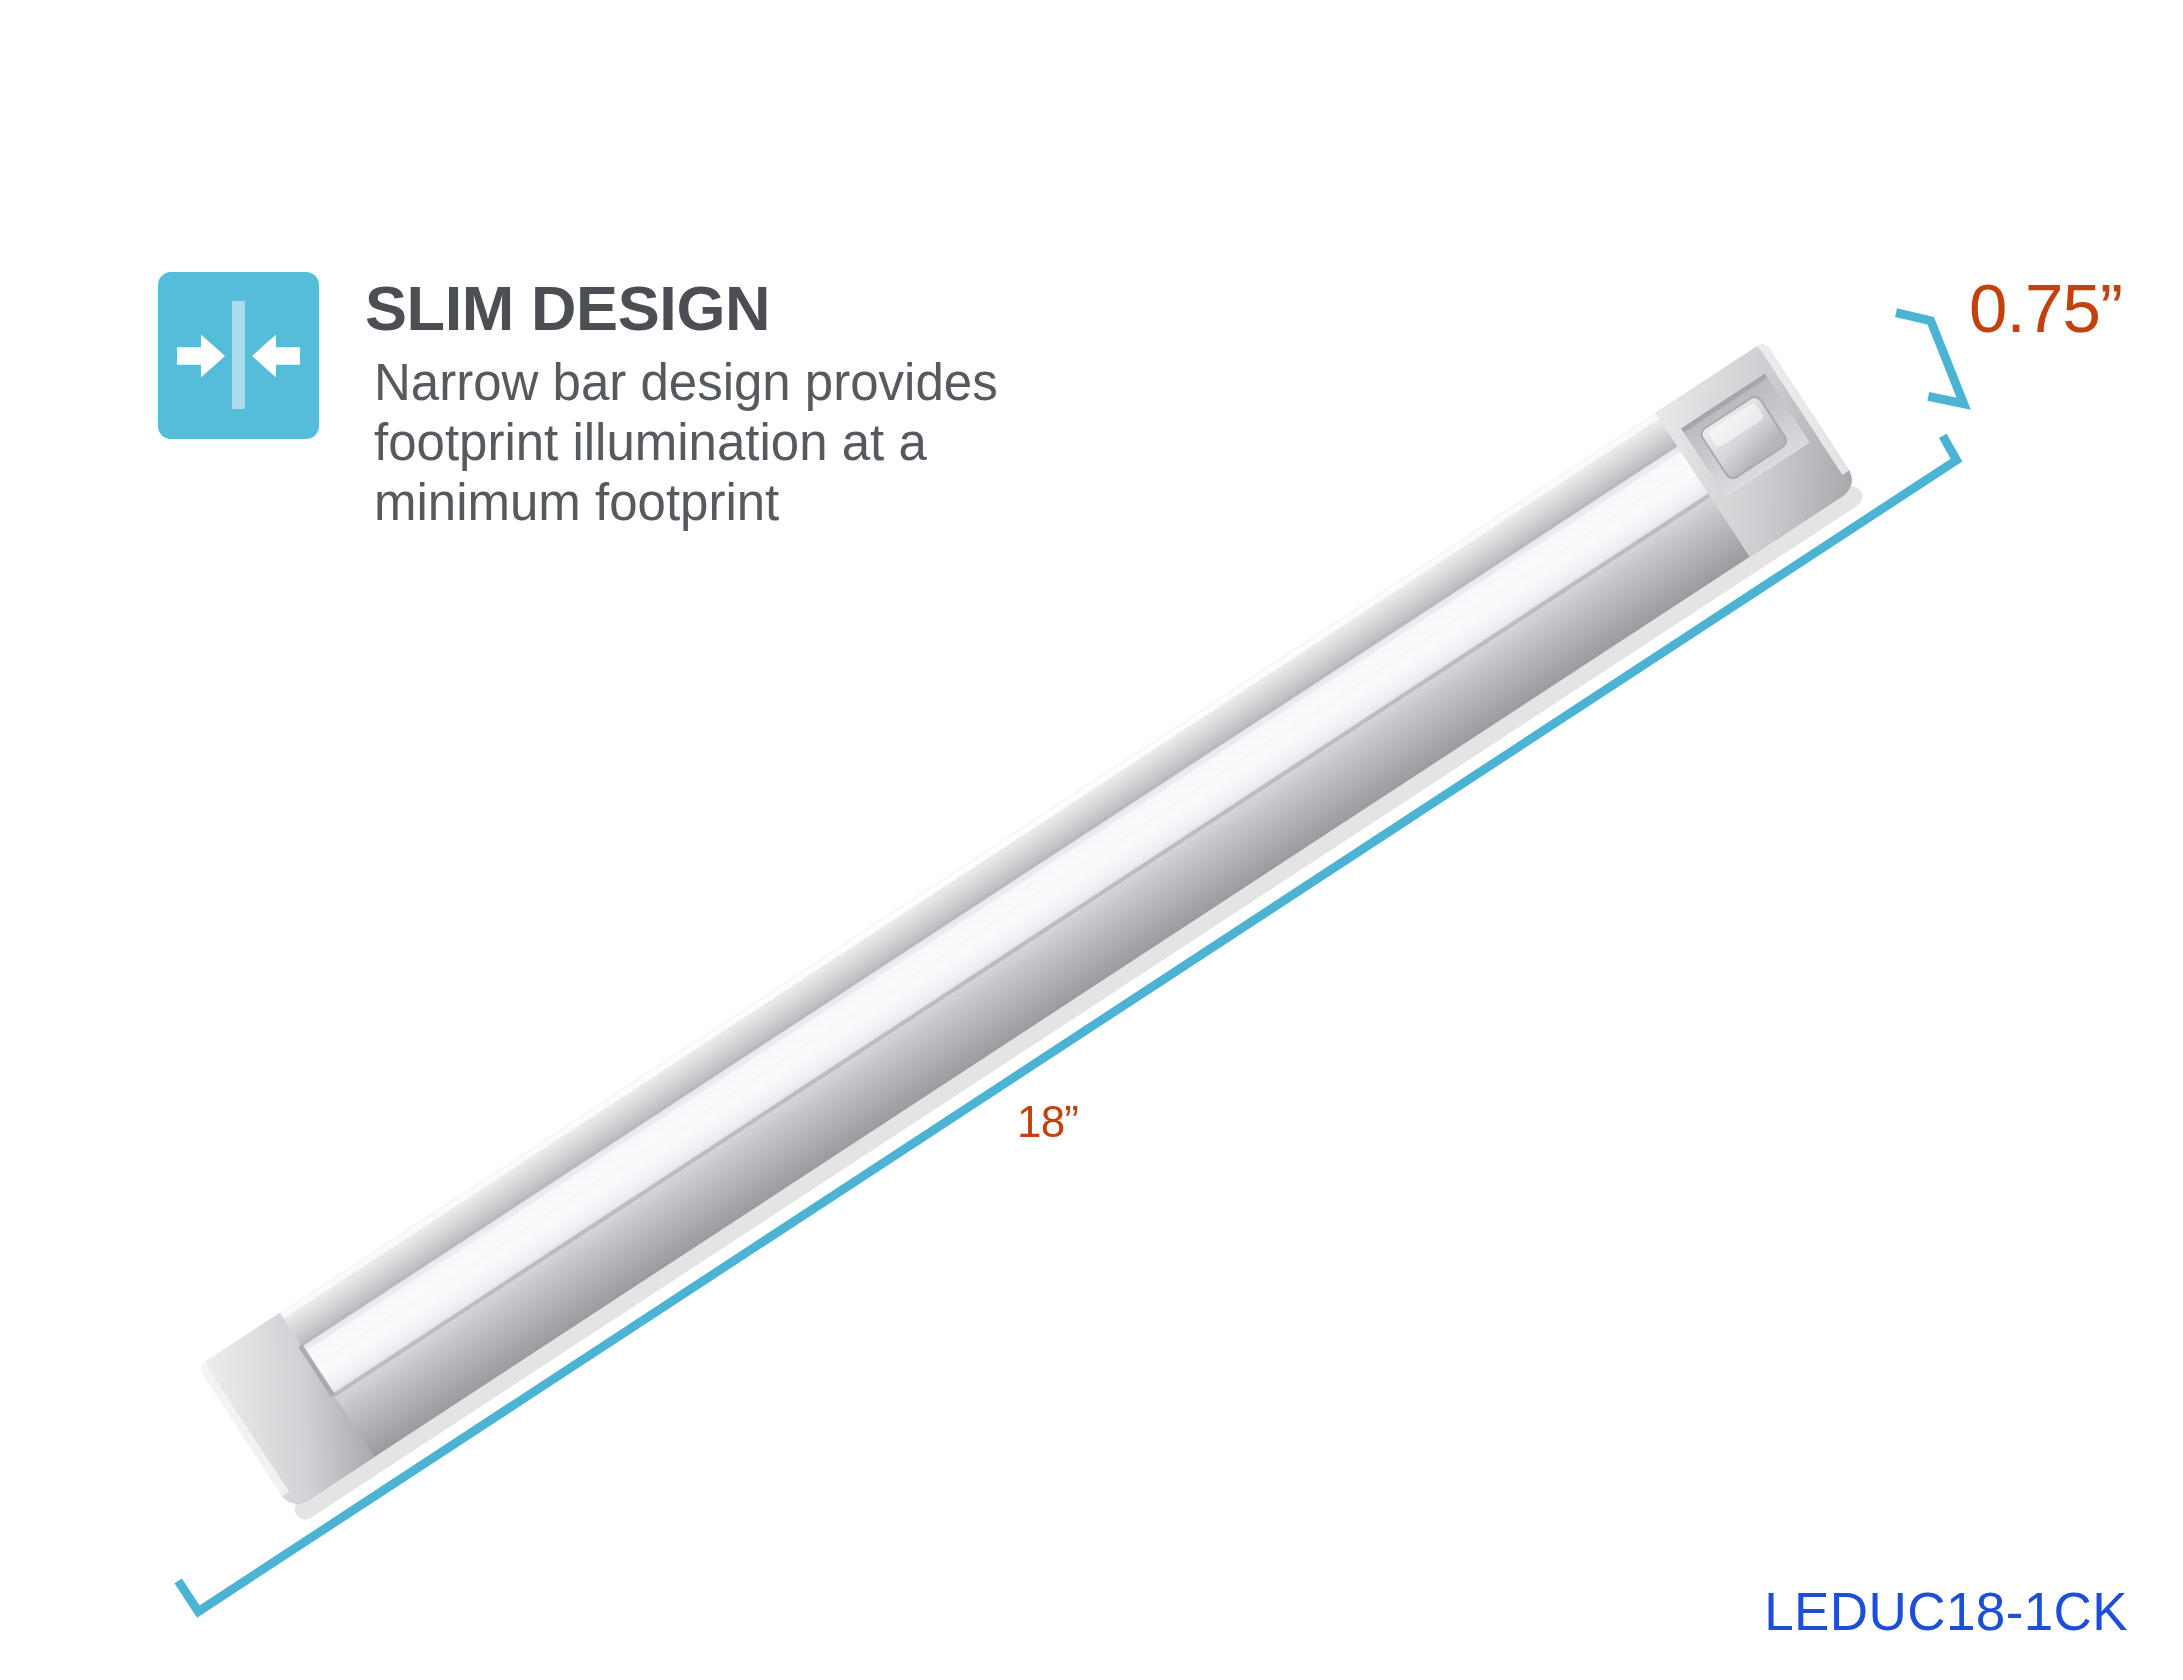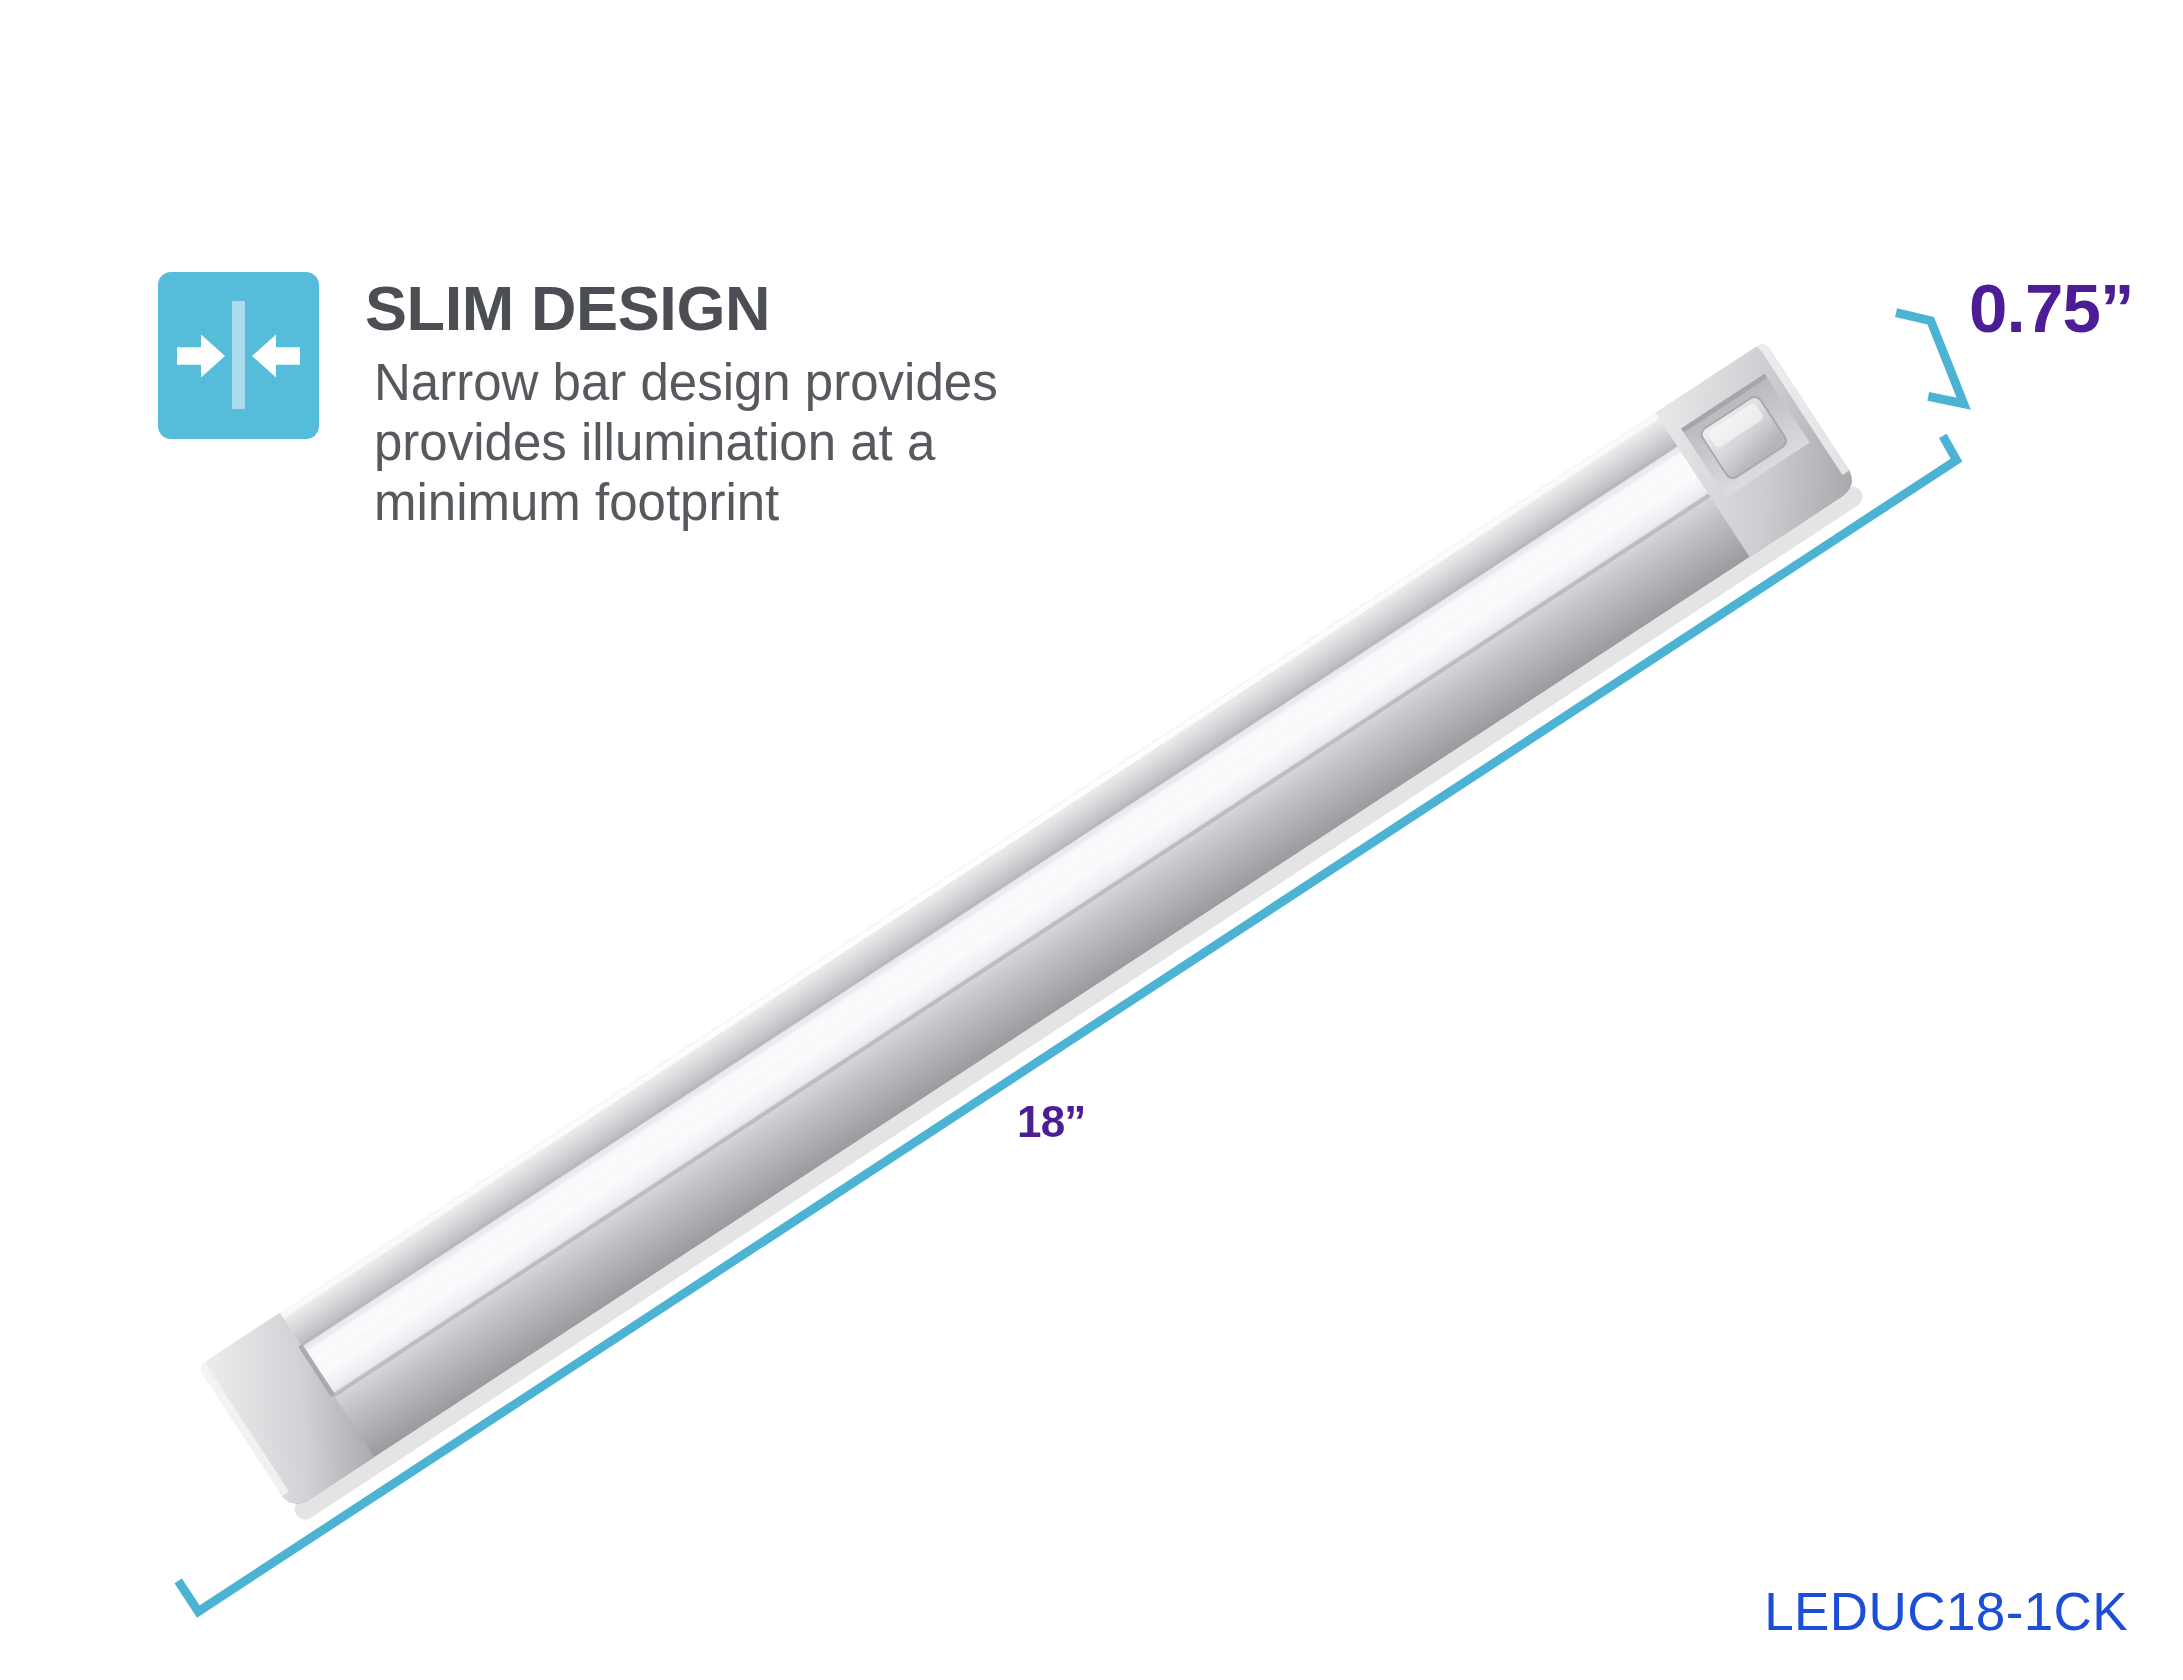--- a/index.html
+++ b/index.html
@@ -96,22 +96,22 @@
   }
 
   
   .dim-layer {
     position: absolute;
     left: 0; top: 0;
     width: 2183px; height: 1680px;
   }
   .dim-label {
     position: absolute;
-    color: #4c1d95;
-    font-weight: 700;
+    color: #c2410c;
+    font-weight: 400;
     white-space: nowrap;
   }
   .dim-height {
     left: 1969px;
     top: 274px;
     font-size: 69px;
     line-height: 69px;
     letter-spacing: -0.8px;
   }
   .dim-length {
@@ -259,21 +259,21 @@
         <svg viewBox="0 0 60 54" xmlns="http://www.w3.org/2000/svg">
           <path d="M 60 16 L 30 16 L 30 0 L 0 27 L 30 54 L 30 38 L 60 38 Z" fill="#ffffff"></path>
         </svg>
       </span>
     </div>
 
     <div class="callout-text">
       <h1 class="feature-title">SLIM DESIGN</h1>
       <p class="feature-desc">
         <span class="line">Narrow bar design provides</span>
-        <span class="line">provides illumination at a</span>
+        <span class="line">footprint illumination at a</span>
         <span class="line">minimum footprint</span>
       </p>
     </div>
   </div>
 
   <div class="product-code">LEDUC18-1CK</div>
 
 </div>
 
 

